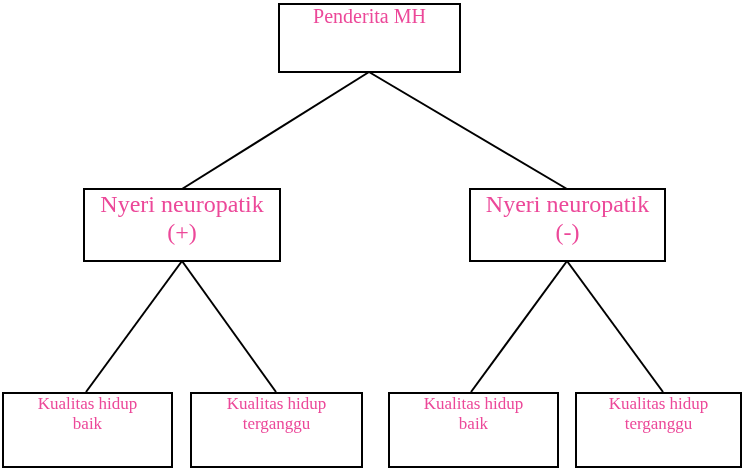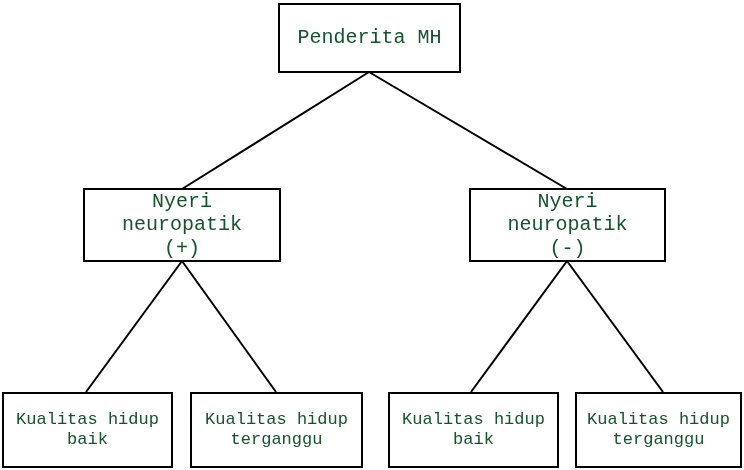--- a/index.html
+++ b/index.html
@@ -23,35 +23,34 @@
     width: 744px;
     height: 470px;
     pointer-events: none;
   }
   .node {
     position: absolute;
     box-sizing: border-box;
     border: 2px solid #000000;
     background: #ffffff;
     display: flex;
-    align-items: center;
+    align-items: flex-start;
     justify-content: center;
     text-align: center;
-    color: #14532d;
+    color: #ec4899;
     line-height: 1.18;
     z-index: 2;
-    font-family: Liberation Mono, monospace;
   }
   .node .label {
     display: block;
     white-space: pre-line;
     padding: 0 4px;
   }
   .node-top .label      { font-size: 20px; }
-  .node-mid .label      { font-size: 20px; }
+  .node-mid .label      { font-size: 24px; }
   .node-leaf .label     { font-size: 17px; }
 
   
   #node-root      { left: 278px; top: 3px;   width: 183px; height: 70px; }
   #node-pain-pos  { left: 83px;  top: 188px; width: 198px; height: 74px; }
   #node-pain-neg  { left: 469px; top: 188px; width: 197px; height: 74px; }
   #node-qol-1     { left: 2px;   top: 392px; width: 171px; height: 76px; }
   #node-qol-2     { left: 190px; top: 392px; width: 173px; height: 76px; }
   #node-qol-3     { left: 388px; top: 392px; width: 171px; height: 76px; }
   #node-qol-4     { left: 575px; top: 392px; width: 167px; height: 76px; }

